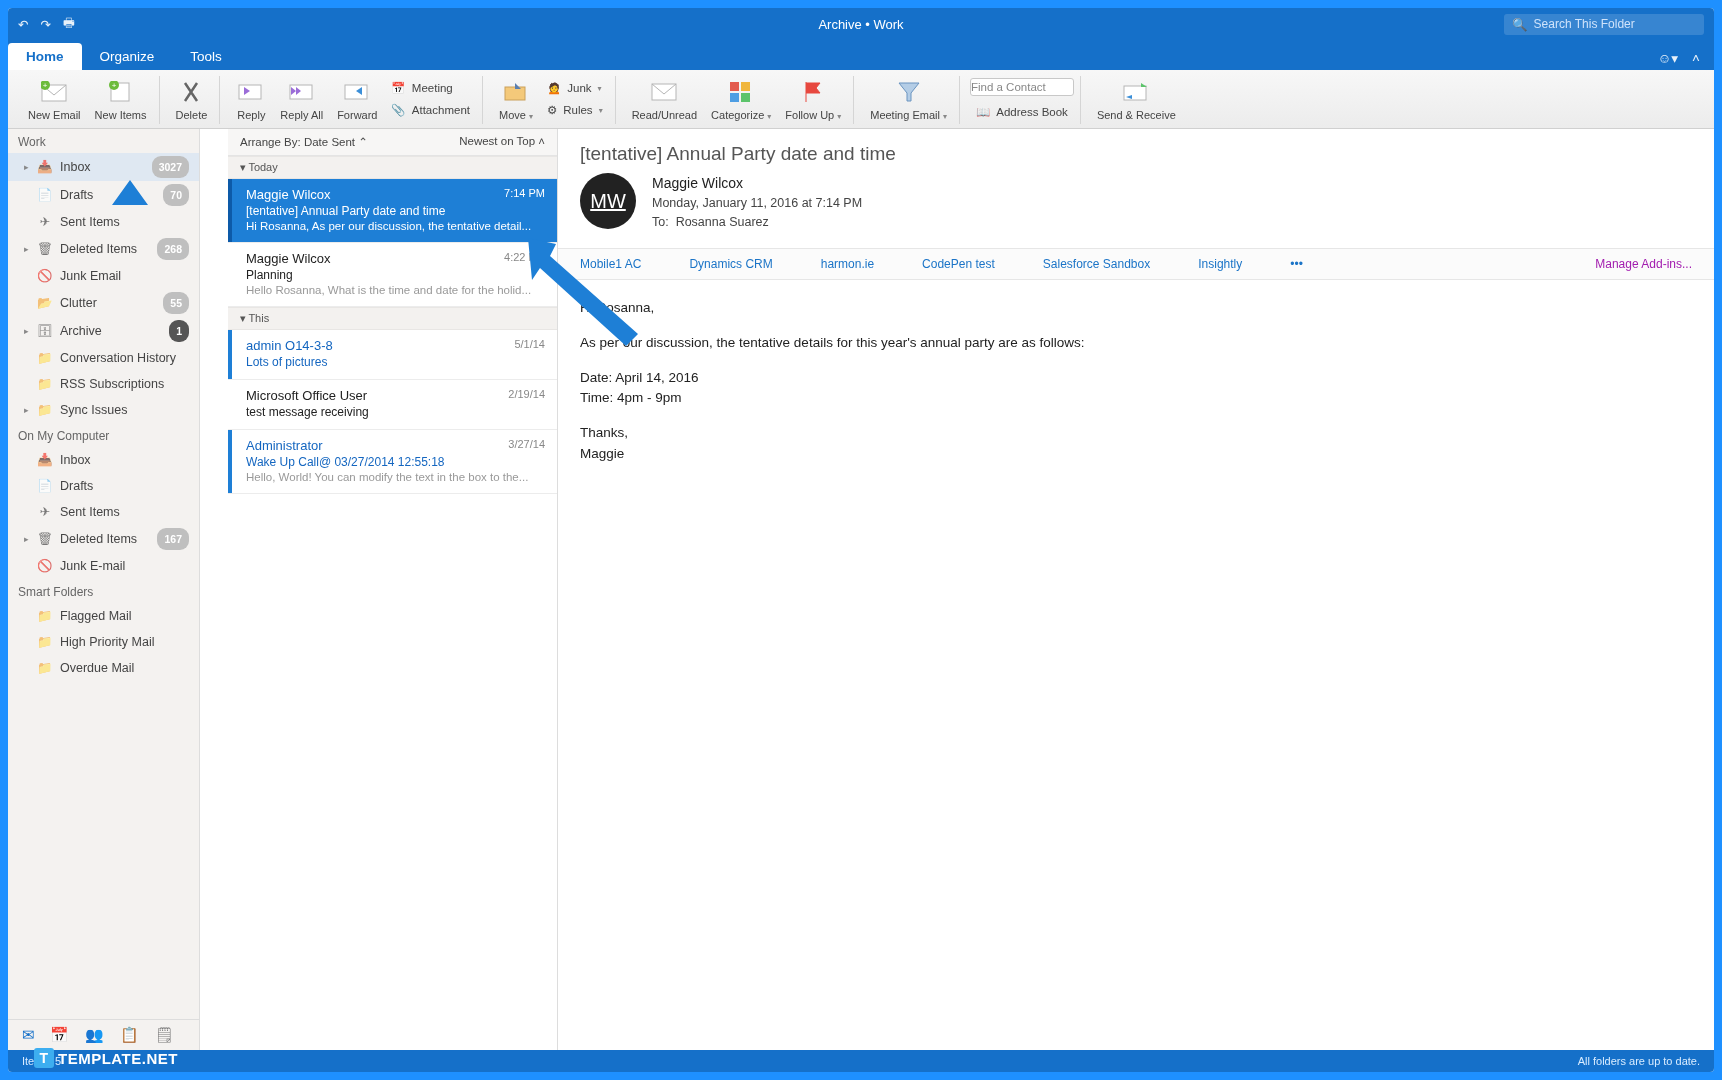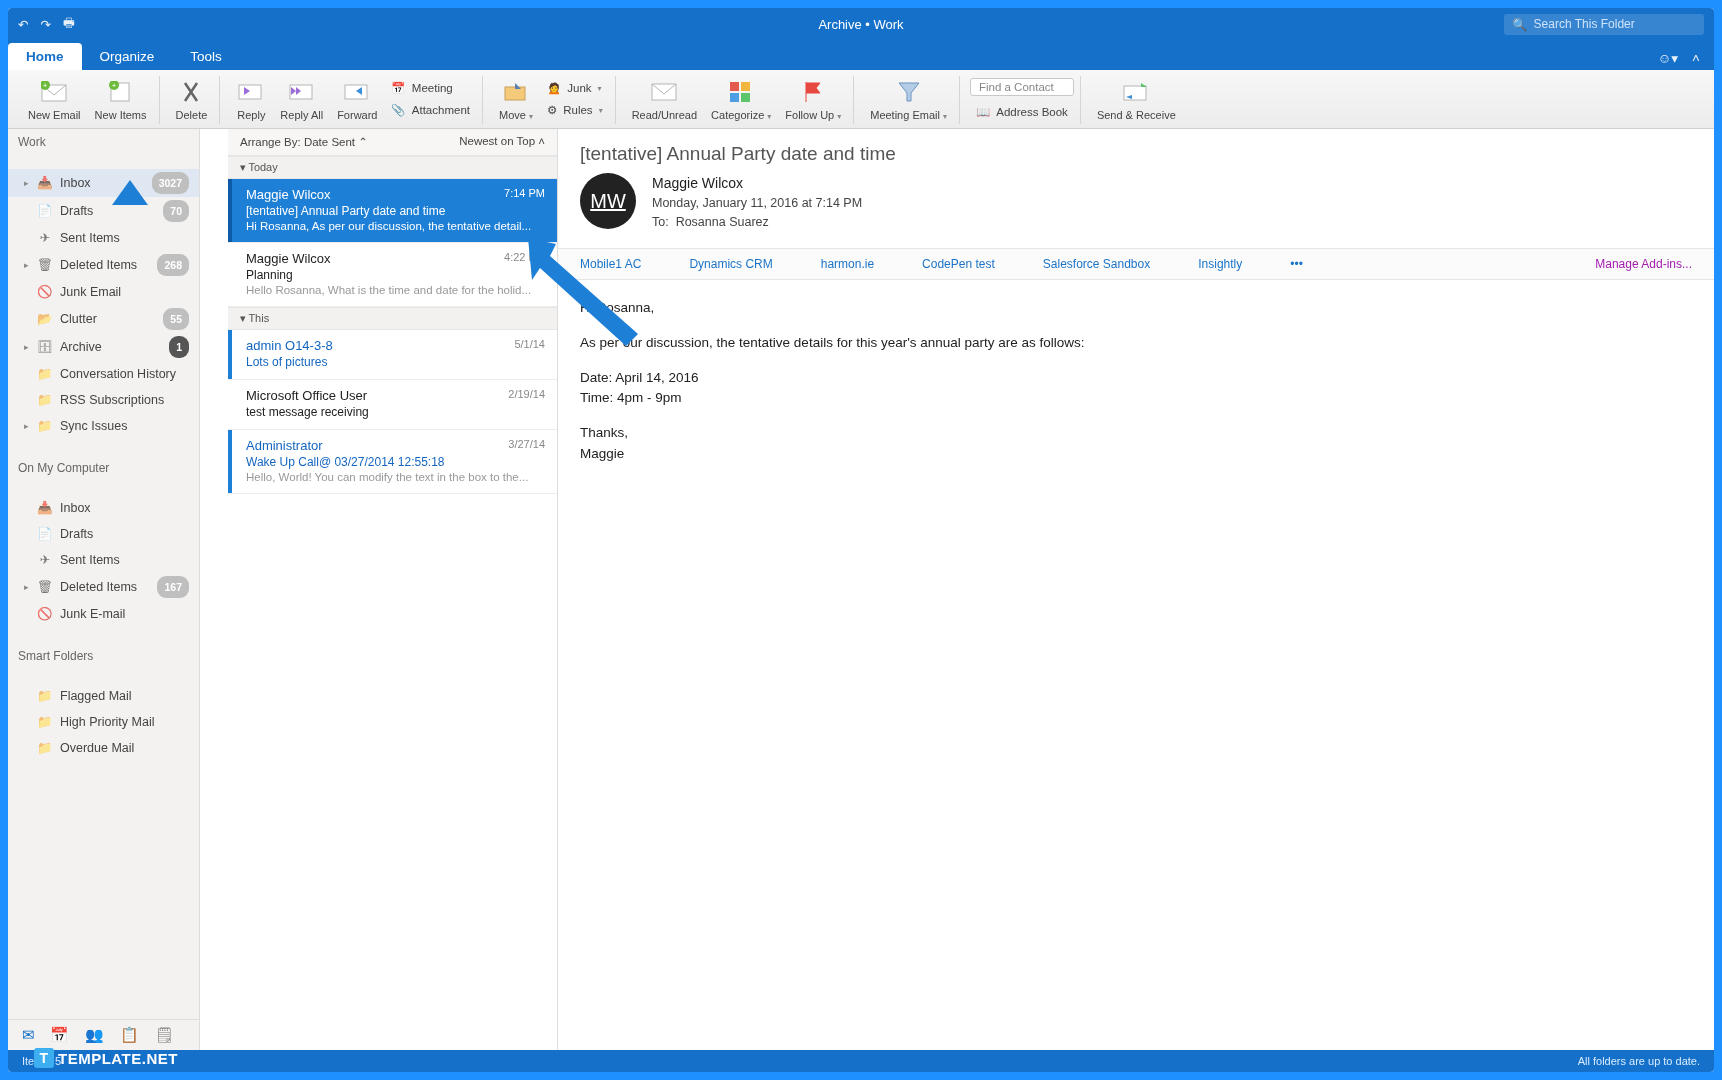--- a/index.html
+++ b/index.html
@@ -15,23 +15,23 @@
 .tab { padding:6px 18px; cursor:pointer; border-top-left-radius:4px; border-top-right-radius:4px;}
 .tab.active { background:#fff; color:#1570C9; font-weight:600; }
 .tabs-right { margin-left:auto; padding:4px 14px; display:flex; gap:14px; align-items:center; opacity:.9;}
 .ribbon { background:linear-gradient(#f7f7f7,#ececec); border-bottom:1px solid #d0d0d0; padding:6px 8px 4px; display:flex; gap:4px; }
 .rgrp { display:flex; gap:2px; padding:0 6px; border-right:1px solid #d5d5d5; align-items:flex-start;}
 .rgrp:last-child{border-right:none;}
 .rbtn { display:flex; flex-direction:column; align-items:center; justify-content:flex-start; font-size:11px; color:#444; padding:2px 6px; cursor:pointer; min-width:42px; text-align:center; line-height:1.2;}
 .rbtn .ico { width:28px; height:28px; margin-bottom:3px; display:flex; align-items:center; justify-content:center;}
 .rbtn-sm { display:flex; align-items:center; gap:6px; font-size:11.5px; color:#444; padding:3px 6px; cursor:pointer;}
 .rstack { display:flex; flex-direction:column; gap:2px; padding-top:2px;}
-.rbox { display:flex; align-items:center; border:1px solid #c8c8c8; border-radius:3px; padding:2px 8px; font-size:11.5px; color:#888; background:#fff;}
+.rbox { display:flex; align-items:center; border:1px solid #c8c8c8; border-radius:3px; padding:2px 0; font-size:11.5px; color:#888; background:#fff;}
 .main { flex:1; display:flex; min-height:0; }
-.nav { width:192px; background:#f4f2f0; border-right:1px solid #ddd; display:flex; flex-direction:column; font-size:12.5px; color:#444; overflow:hidden;gap:16px;}
+.nav { width:192px; background:#f4f2f0; border-right:1px solid #ddd; display:flex; flex-direction:column; font-size:12.5px; color:#444; overflow:hidden;}
 .nav-sec { padding:6px 10px 4px; color:#666; font-size:12px;}
 .nav-item { display:flex; align-items:center; padding:3px 10px 3px 30px; cursor:pointer; position:relative; line-height:20px;}
 .nav-item .chev { position:absolute; left:16px; font-size:9px; color:#888;}
 .nav-item .ico { width:14px; height:14px; margin-right:8px; opacity:.7; display:inline-flex; align-items:center; justify-content:center;}
 .nav-item.sel { background:#dfe8f2; }
 .badge { margin-left:auto; background:#bfbfbf; color:#fff; border-radius:9px; font-size:10.5px; padding:1px 7px; font-weight:600;}
 .badge.dark { background:#555;}
 .nav-footer { margin-top:auto; border-top:1px solid #ddd; display:flex; gap:16px; padding:6px 14px; color:#777; font-size:15px;}
 .list { width:330px; background:#fff; border-right:1px solid #ddd; display:flex; flex-direction:column; font-size:12px; color:#444;margin-left:28px;}
 .list-hdr { display:flex; justify-content:space-between; padding:6px 12px; border-bottom:1px solid #e4e4e4; color:#555; font-size:11.5px; background:#f7f6f5;}

